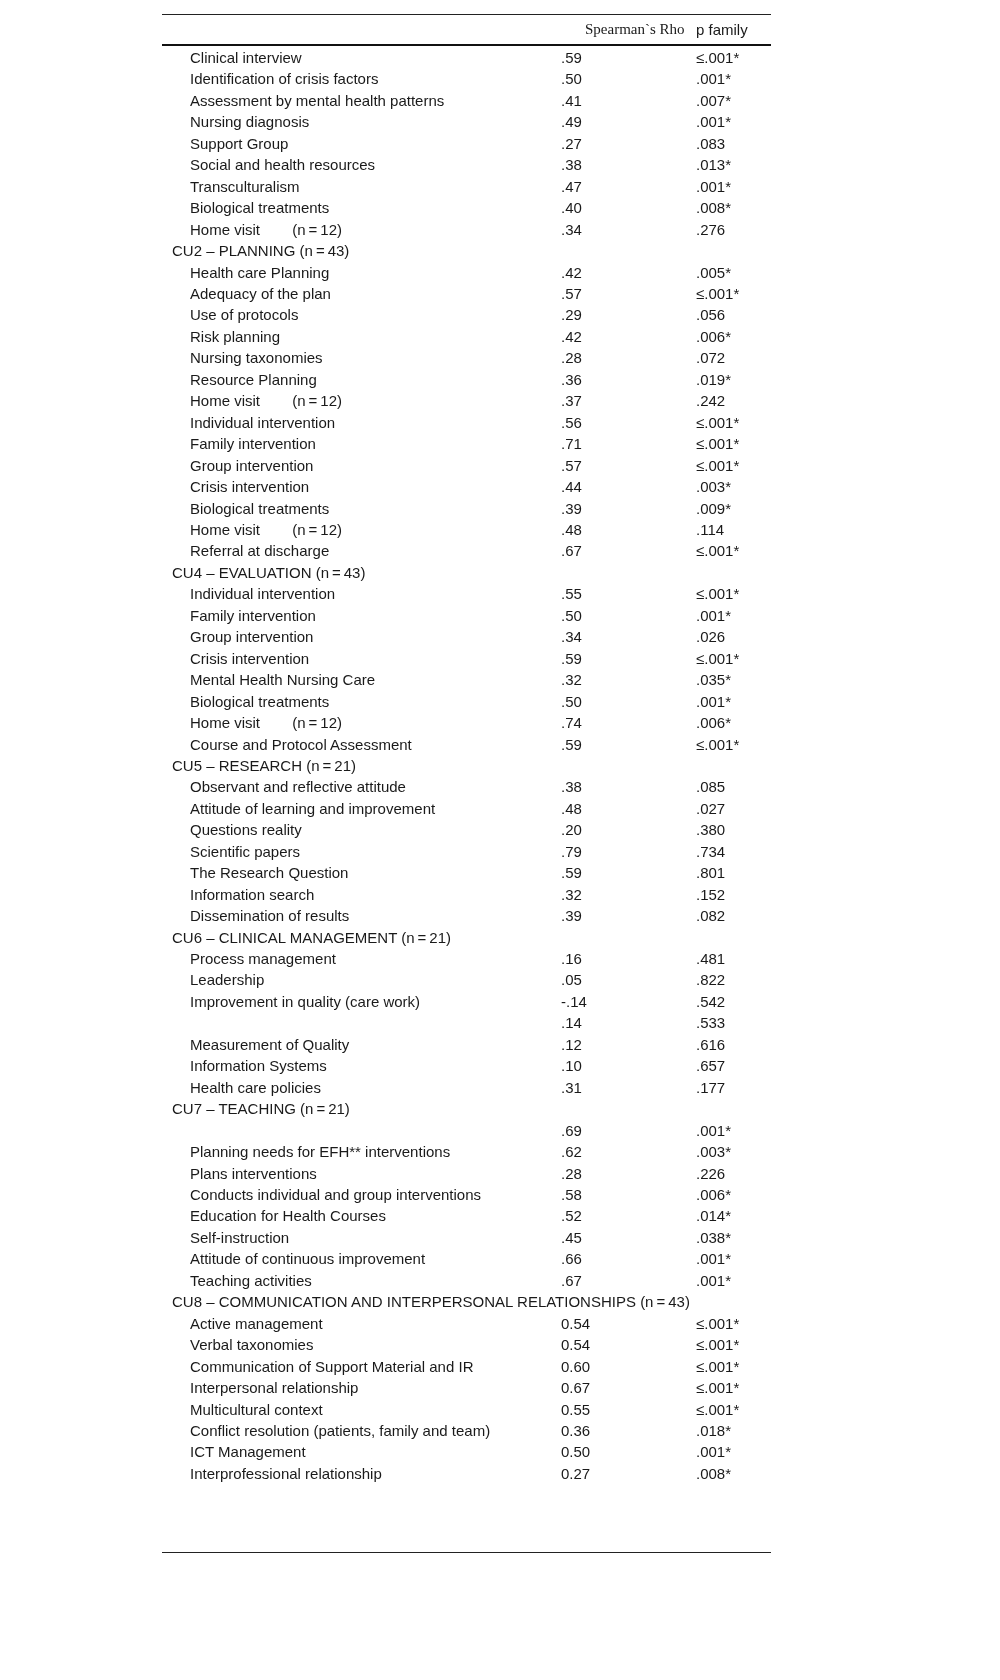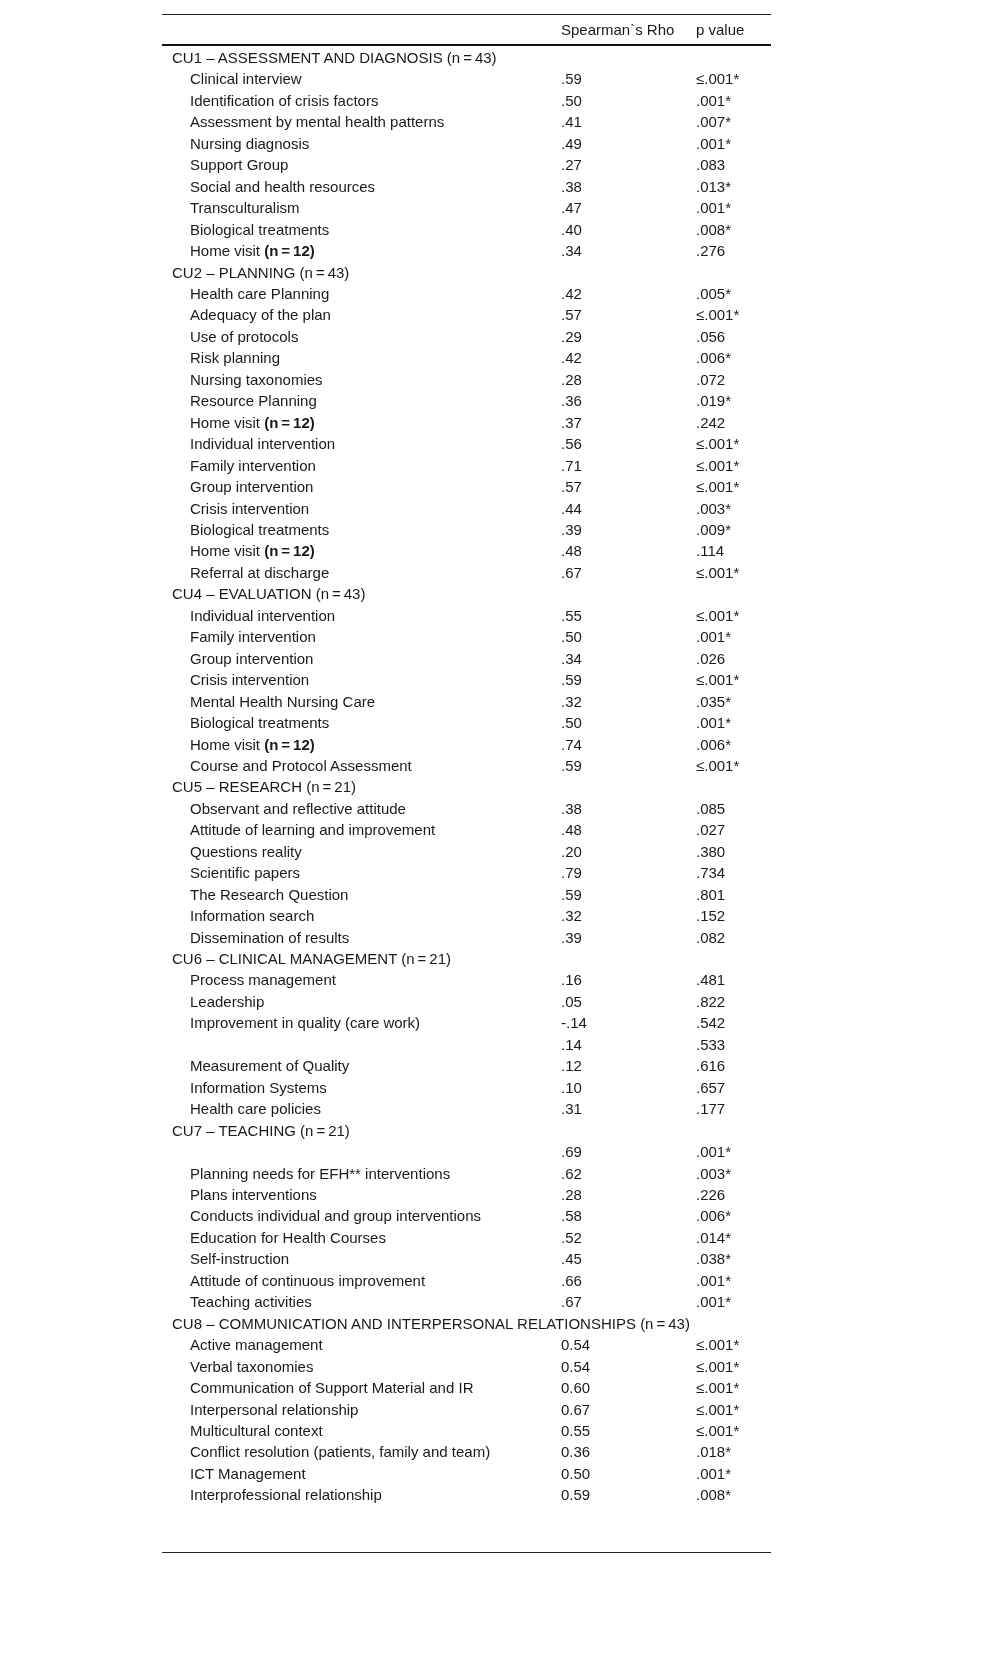--- a/index.html
+++ b/index.html
@@ -2,42 +2,39 @@
 <html><head>
 <meta charset="utf-8">
 <style>
   html, body { margin: 0; padding: 0; background: #ffffff; }
   body { width: 1000px; height: 1680px; position: relative; font-family: "Liberation Sans", sans-serif; color: #1a1a1a; }
   #table-wrap { position: absolute; left: 162px; top: 14px; width: 609px; }
   .rule-top { position: absolute; left: 0; top: 0; width: 609px; height: 1px; background: #222; }
   .rule-head { position: absolute; left: 0; top: 30px; width: 609px; height: 2px; background: #111; }
   .rule-bottom { position: absolute; left: 0; height: 1px; width: 609px; background: #222; }
   .hdr { position: absolute; top: 7px; font-size: 15px; line-height: 17px; white-space: nowrap; }
-  .hdr-rho { left: 399px; }
+  .hdr-rho { left: 423px; font-family: Liberation Serif, serif; }
   .hdr-p { left: 534px; }
   #rows { position: absolute; left: 0; top: 33px; width: 609px; }
   .row { position: relative; height: 21.46px; font-size: 15px; line-height: 21.46px; white-space: nowrap; }
   .row .label { position: absolute; left: 10px; }
   .row.item .label { left: 28px; }
   .row .rho { position: absolute; left: 399px; }
   .row .p { position: absolute; left: 534px; }
-  .bold { font-weight: bold; }
+  .bold { font-weight: normal; margin-left: 28px; }
 </style>
 </head>
 <body>
 
 <div id="table-wrap">
   <div class="rule-top"></div>
   <div class="hdr hdr-rho">Spearman`s Rho</div>
-  <div class="hdr hdr-p">p value</div>
+  <div class="hdr hdr-p">p family</div>
   <div class="rule-head"></div>
   <div id="rows">
-      <div class="row section">
-        <span class="label">CU1 – ASSESSMENT AND DIAGNOSIS (n = 43)</span>
-      </div>
       <div class="row item">
         <span class="label"><span>Clinical interview</span></span>
         <span class="rho">.59</span>
         <span class="p">≤.001*</span>
       </div>
       <div class="row item">
         <span class="label"><span>Identification of crisis factors</span></span>
         <span class="rho">.50</span>
         <span class="p">.001*</span>
       </div>
@@ -342,18 +339,18 @@
         <span class="rho">0.36</span>
         <span class="p">.018*</span>
       </div>
       <div class="row item">
         <span class="label"><span>ICT Management</span></span>
         <span class="rho">0.50</span>
         <span class="p">.001*</span>
       </div>
       <div class="row item">
         <span class="label"><span>Interprofessional relationship</span></span>
-        <span class="rho">0.59</span>
+        <span class="rho">0.27</span>
         <span class="p">.008*</span>
       </div>
     </div>
   <div class="rule-bottom" id="rule-bottom" style="top: 1538.2px;"></div>
 </div>
 
 </body></html>

